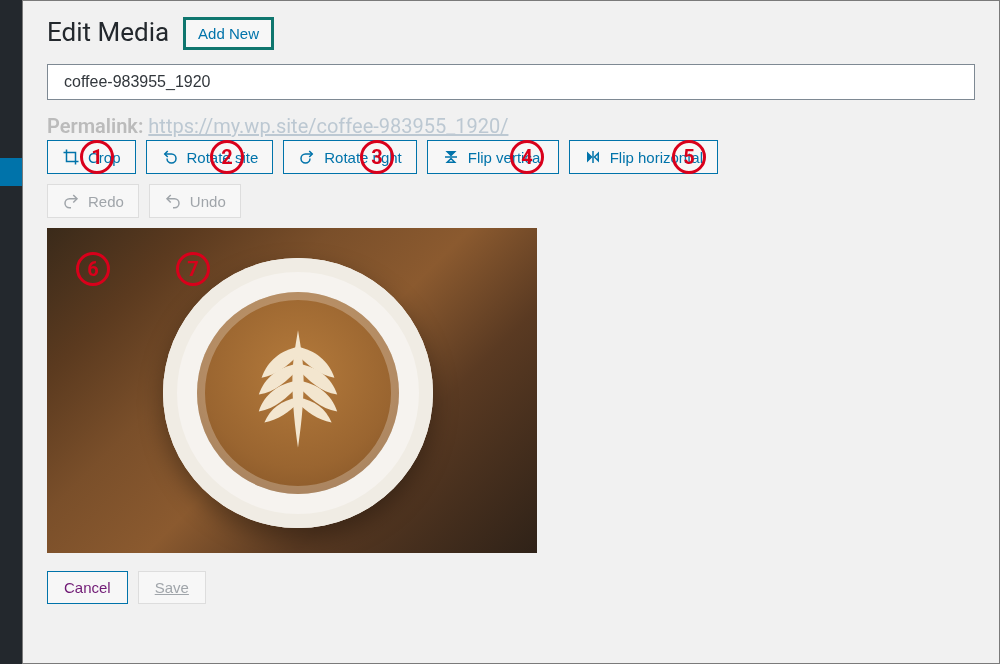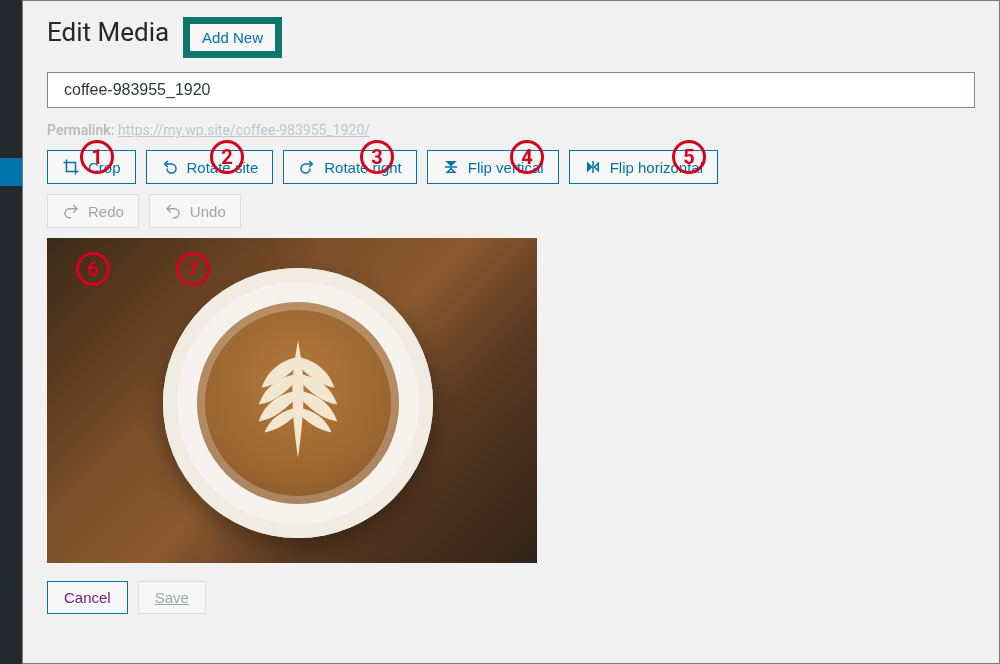--- a/index.html
+++ b/index.html
@@ -34,37 +34,37 @@
     .main {
       position: absolute;
       left: 22px; top: 0; right: 0; bottom: 0;
       background: #f1f1f1;
       border: 1px solid #7a7a7a;
       padding: 16px 24px;
     }
     .page-header { display: flex; gap: 14px; margin-bottom: 14px; }
     .page-title { font-size: 26px; font-weight: 400; color: #23282d; }
     .add-new-btn {
-      border: 7px solid #0f766e;
+      border: 3px solid #0f766e;
       color: #0073aa;
       background: #f7f7f7;
       padding: 5px 12px;
       font-size: 15px;
       cursor: pointer;
     }
     .title-input {
       width: 100%;
       font-size: 16px;
       padding: 8px 16px;
       border: 1px solid #7e8993;
       background: #fff;
       color: #32373c;
       margin-bottom: 14px;
     }
-    .permalink-row { font-size: 14px; color: #aaa; margin-bottom: 12px; }
+    .permalink-row { font-size: 20px; color: #aaa; margin-bottom: 2px; }
     .permalink-label { font-weight: 600; color: #bbb; }
     .permalink-link { color: #bcc8d2; text-decoration: underline; cursor: pointer; }
     .toolbar-row { display: flex; gap: 10px; margin-bottom: 10px; }
     .tool-btn, .sec-btn {
       display: inline-flex;
       align-items: center;
       gap: 8px;
       padding: 7px 14px;
       border: 1px solid #0073aa;
       background: #f7f7f7;

